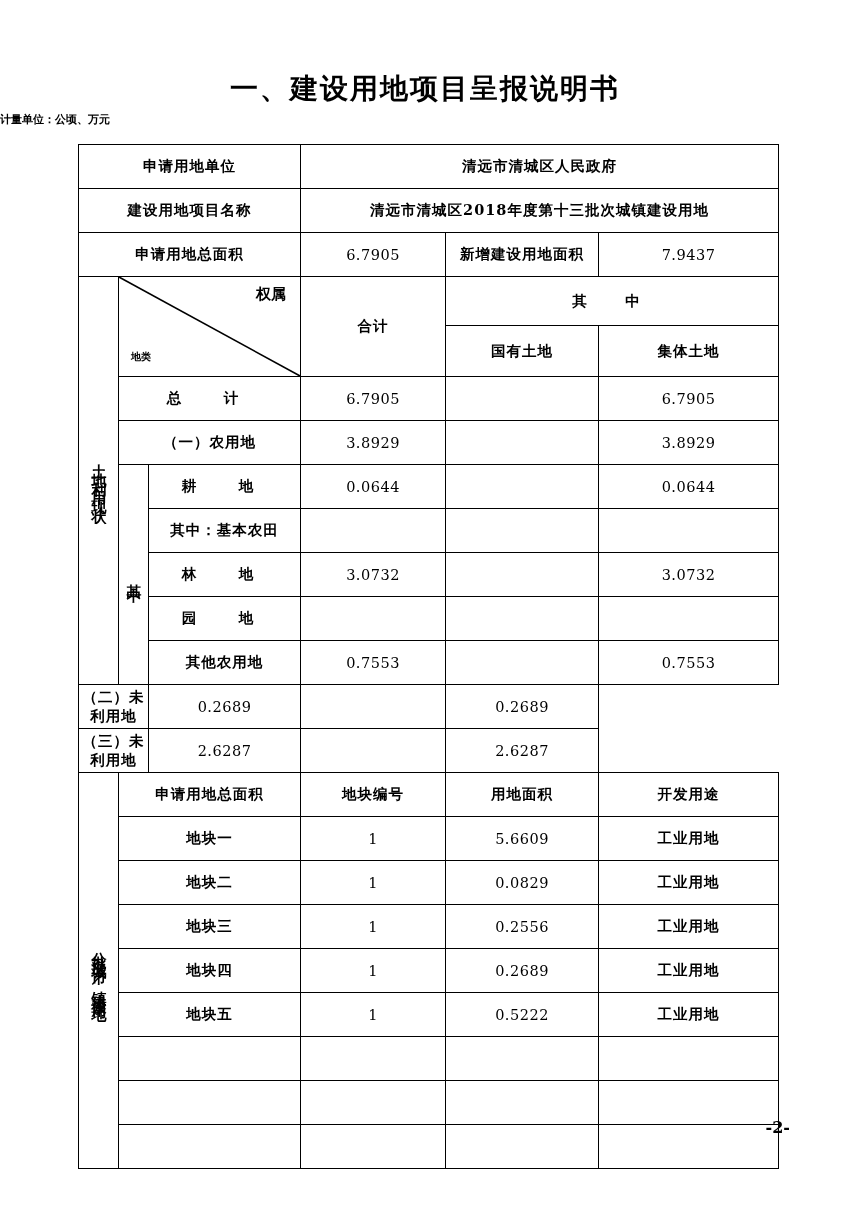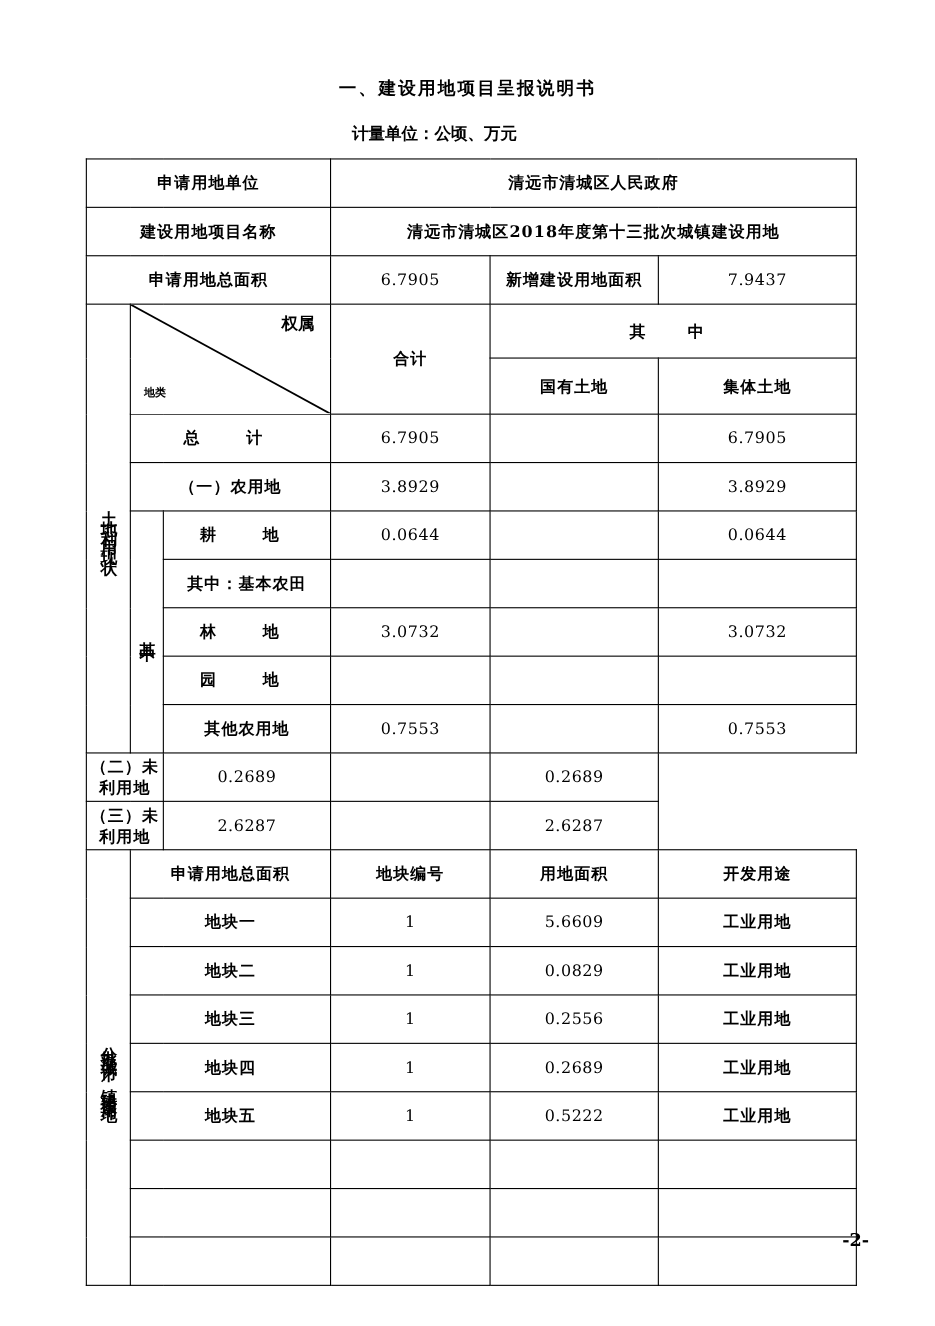--- a/index.html
+++ b/index.html
@@ -16,32 +16,32 @@
     -webkit-font-smoothing: none;
   }
 
   
   .doc-title {
     position: absolute;
     top: 70px;
     left: 0;
     width: 850px;
     text-align: center;
-    font-size: 16px;
+    font-size: 28px;
     font-weight: bold;
     letter-spacing: 2px;
     font-family: "DejaVu Serif", "Liberation Serif", serif;
   }
   .unit-line {
     position: absolute;
     top: 112px;
     left: 0;
     width: 790px;
-    text-align: center;
-    font-size: 15px;
+    text-align: left;
+    font-size: 11px;
     font-weight: bold;
     font-family: "DejaVu Serif", "Liberation Serif", serif;
   }
 
   
   .tbl-wrap {
     position: absolute;
     left: 78px;
     top: 144px;
     width: 700px;

